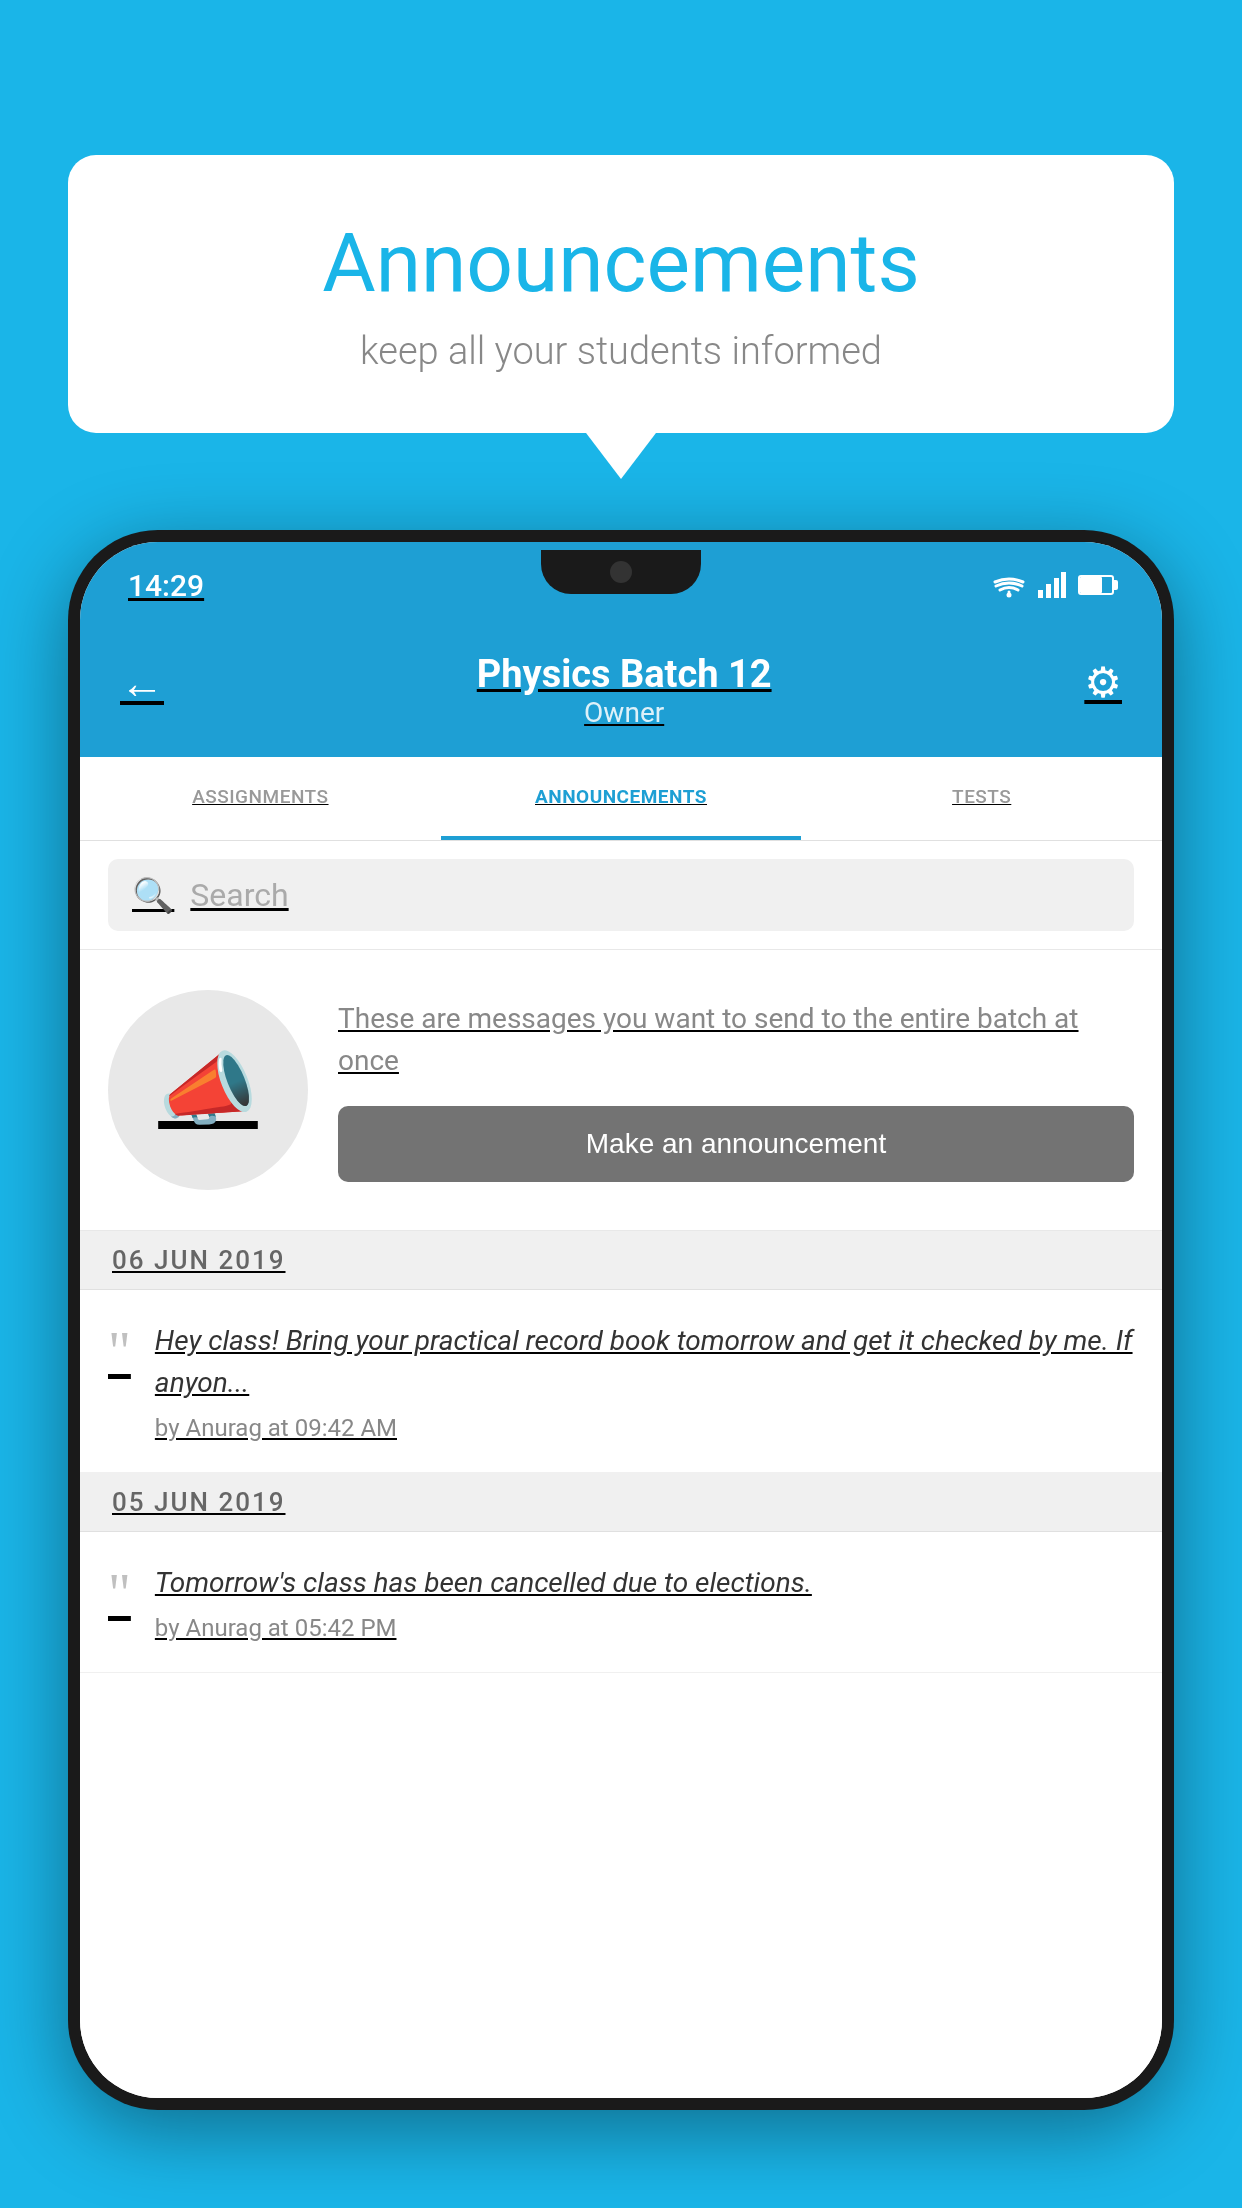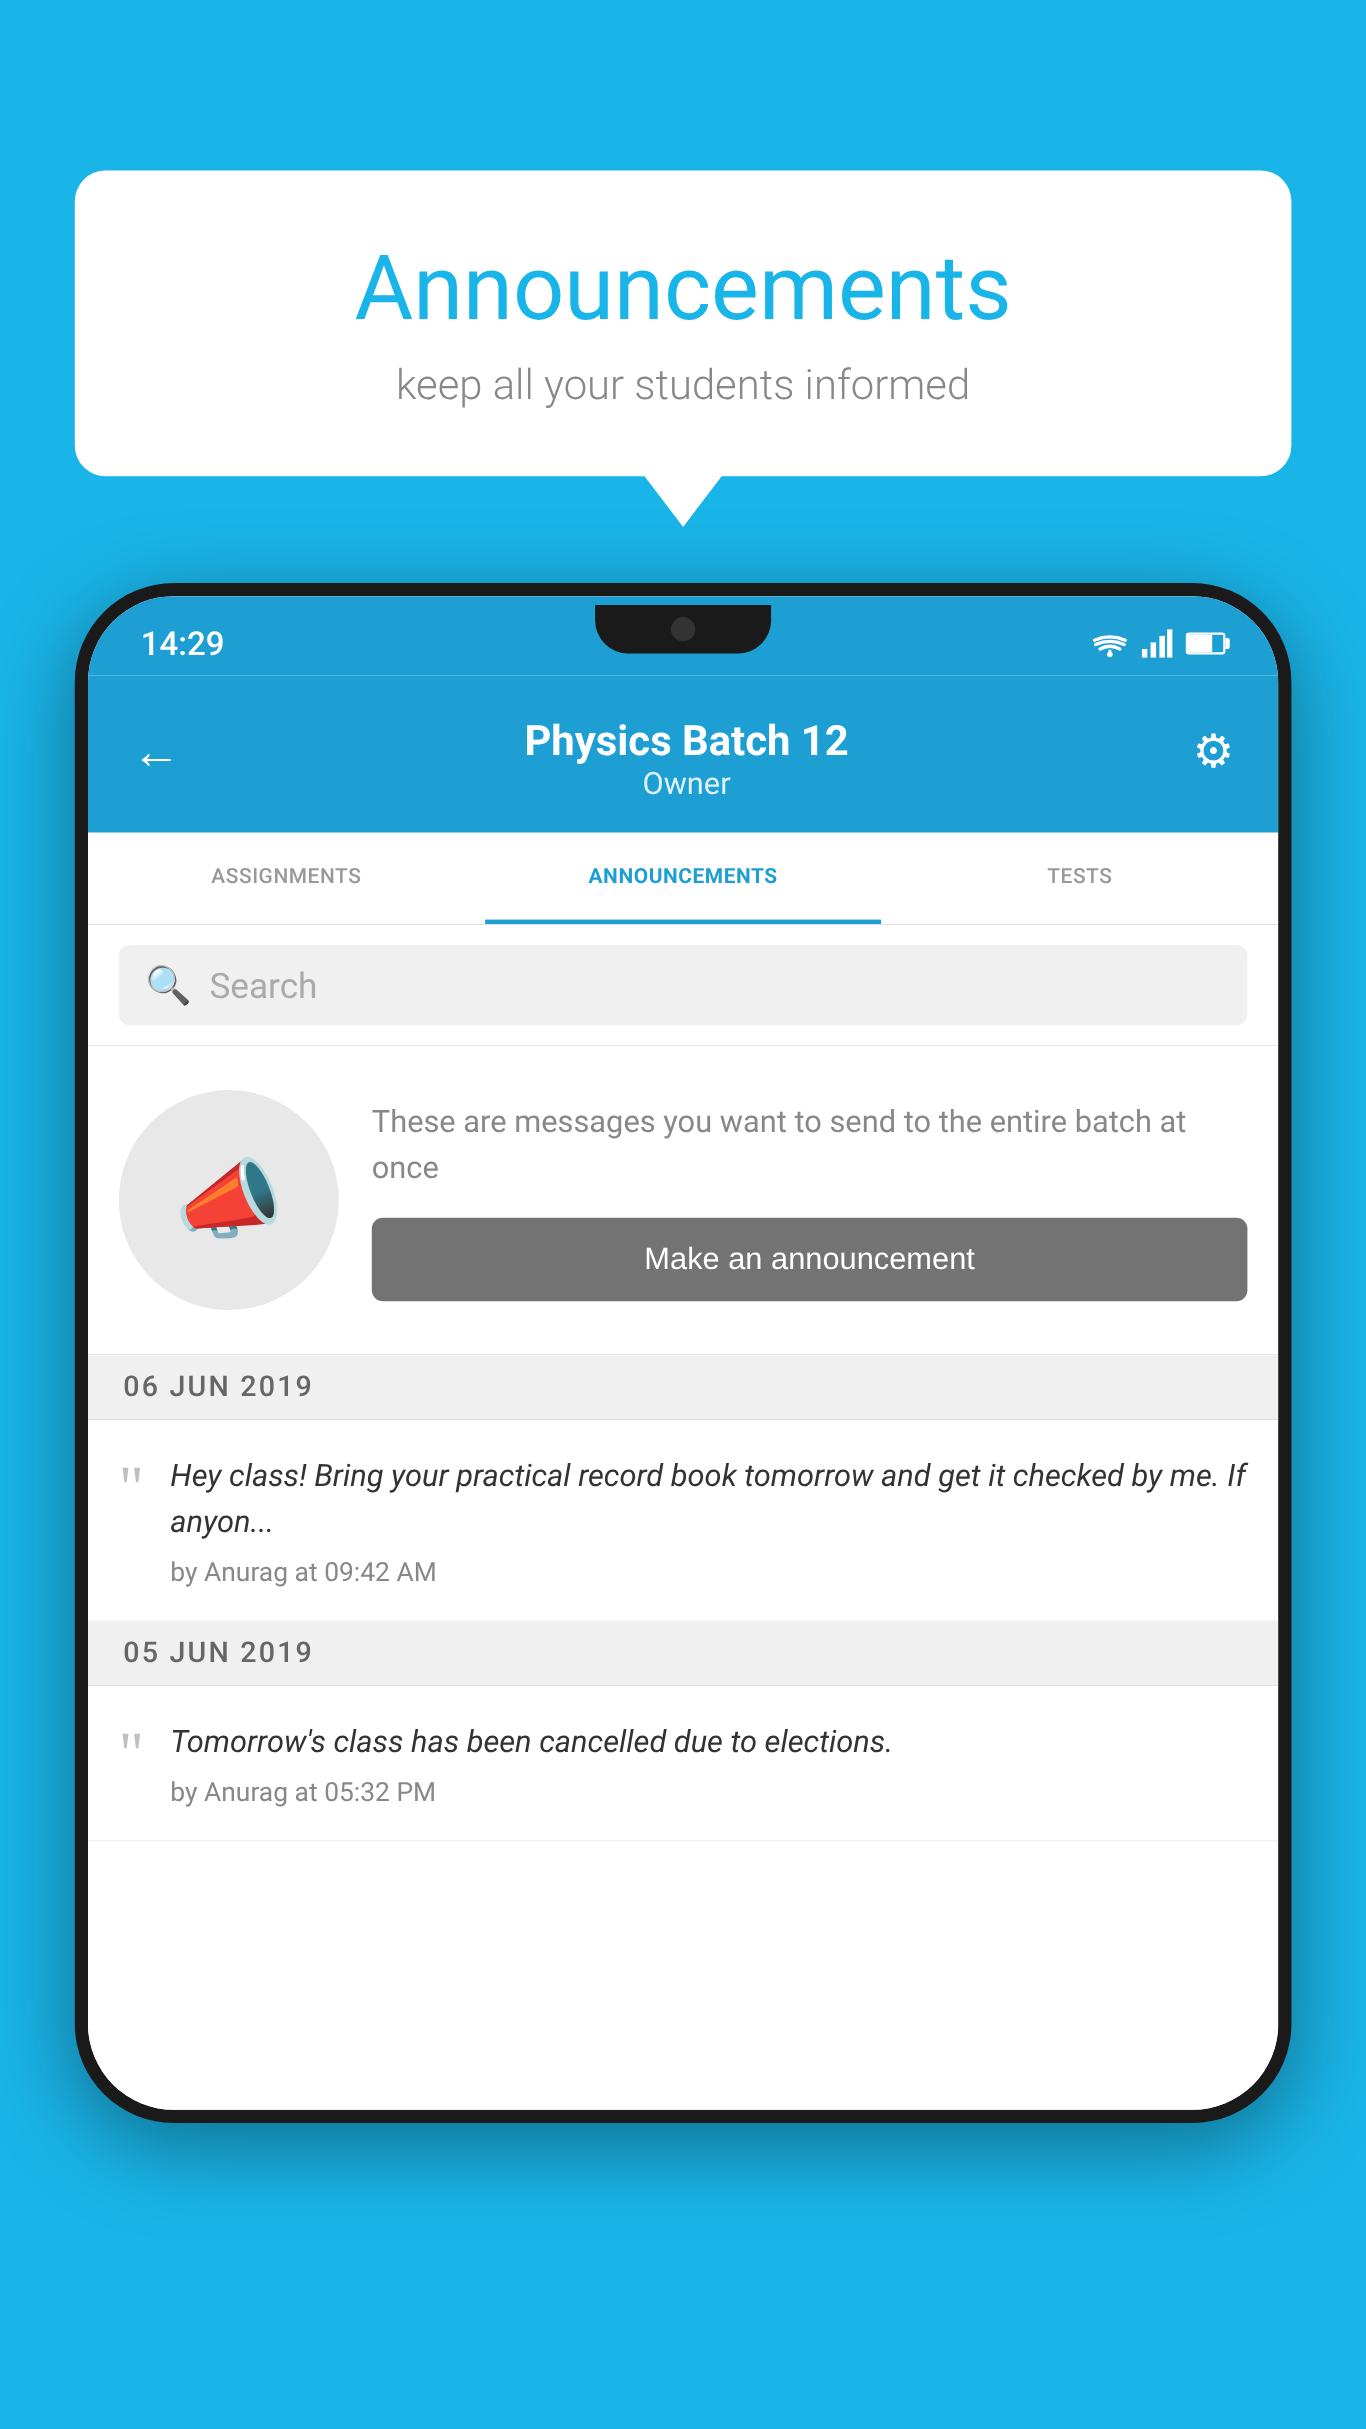--- a/index.html
+++ b/index.html
@@ -63,26 +63,27 @@
     .phone-wrapper {
       position: absolute;
       top: 530px;
       left: 68px;
       right: 68px;
       bottom: 0;
     }
 
     .phone-frame {
       width: 100%;
-      height: 1400px;
+      height: 1580px;
       background: #1a1a1a;
       border-radius: 90px;
       padding: 12px;
       position: relative;
       box-shadow: 0 20px 80px rgba(0,0,0,0.4);
+      text-decoration: underline;
     }
 
     
     .notch {
       position: absolute;
       top: 20px;
       left: 50%;
       transform: translateX(-50%);
       width: 160px;
       height: 44px;
@@ -432,19 +433,19 @@
             <div class="announcement-author">by Anurag at 09:42 AM</div>
           </div>
         </div>
 
         <div class="date-separator">05  JUN  2019</div>
 
         <div class="announcement-item">
           <div class="quote-icon">"</div>
           <div class="announcement-content">
             <div class="announcement-text">Tomorrow's class has been cancelled due to elections.</div>
-            <div class="announcement-author">by Anurag at 05:32 PM</div>
+            <div class="announcement-author">by Anurag at 05:42 PM</div>
           </div>
         </div>
       </div>
     </div>
   </div>
 </div>
 
 </body></html>

